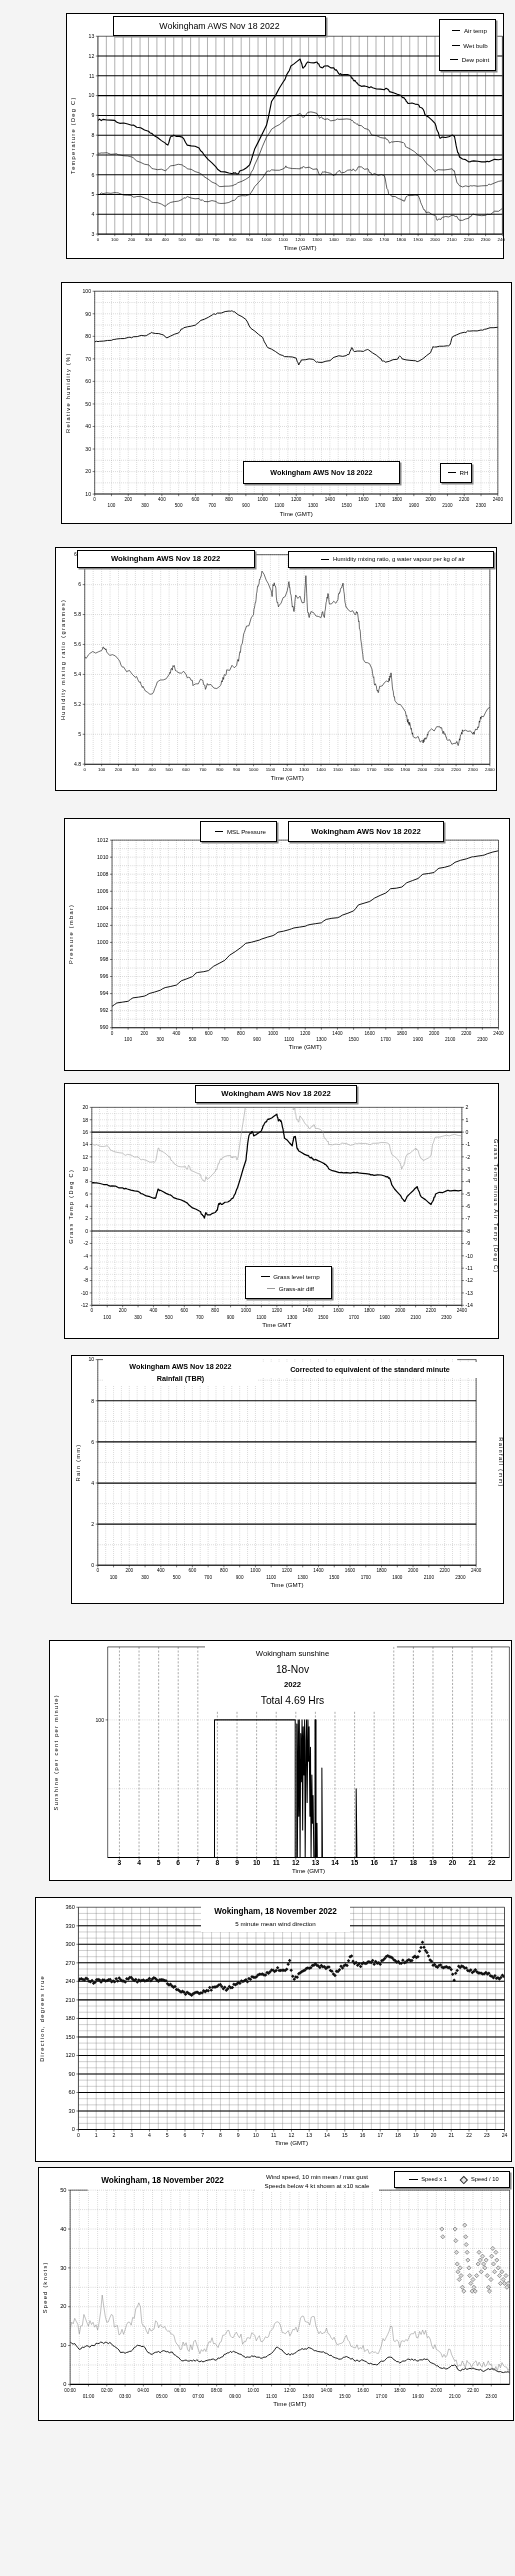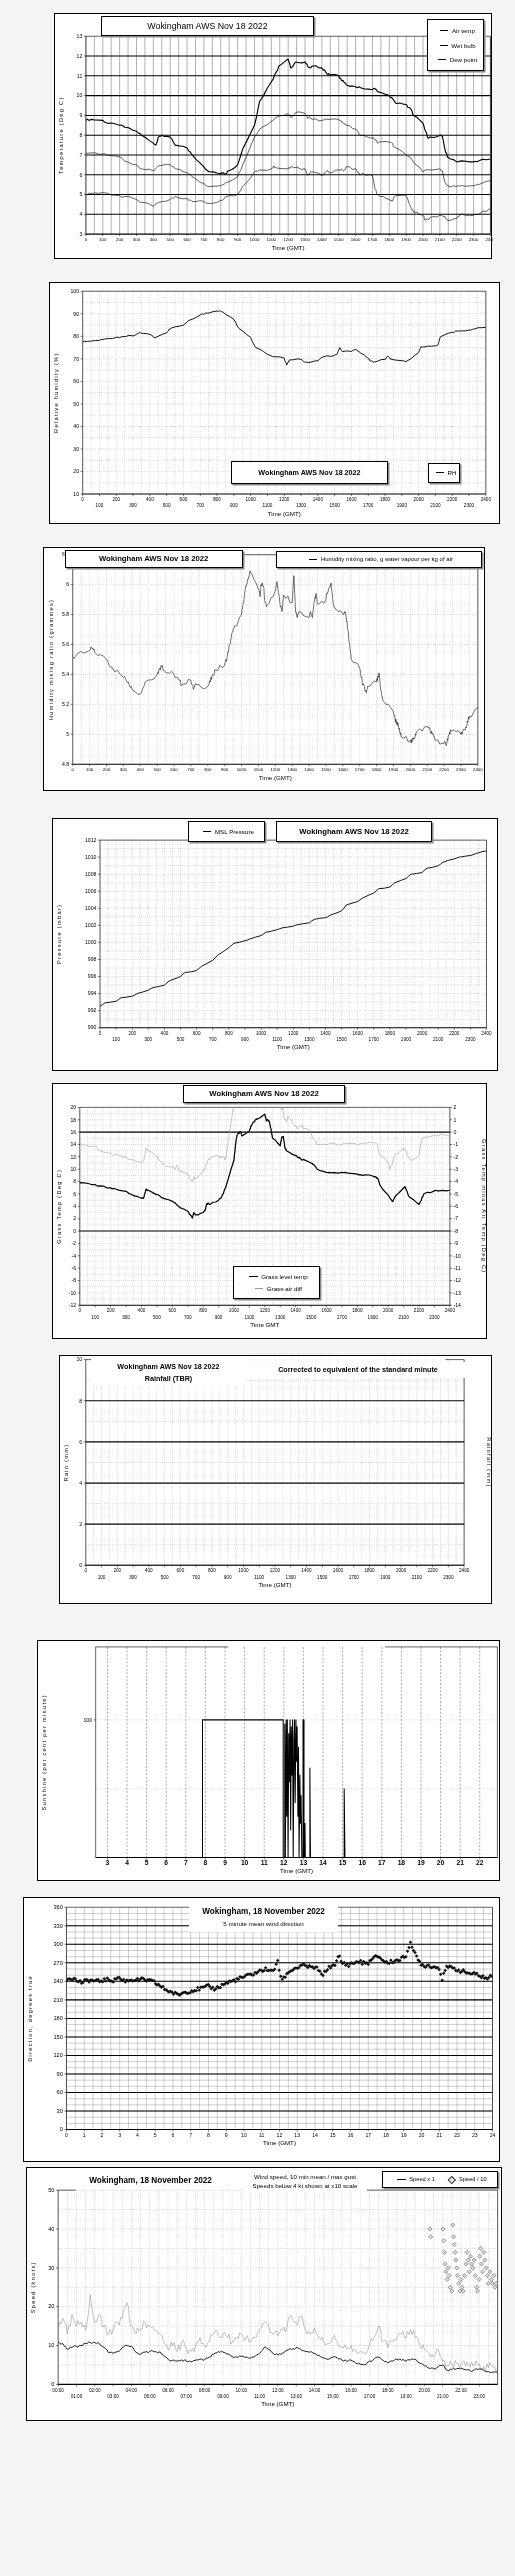--- a/index.html
+++ b/index.html
@@ -1,17 +1,17 @@
 <!DOCTYPE html>
 <html style="font-size:8.2px"><head>
 <meta charset="utf-8">
 <style>
   html,body{margin:0;padding:0;background:#f4f4f4;font-family:"Liberation Sans",sans-serif;}
   #page{position:relative;width:515px;height:2576px;background:#f4f4f4;overflow:hidden;}
-  .chart-box{position:absolute;background:#ffffff;border:0.5px solid #000;box-sizing:border-box;}
+  .chart-box{position:absolute;background:#ffffff;border:0.5px solid #000;box-sizing:border-box;margin-left:12px;}
   .chart-box svg{position:absolute;left:0;top:0;}
   .ovl{position:absolute;background:#fff;box-sizing:border-box;z-index:5;}
   .ovl.bordered{border:0.5px solid #000;}
   .ovl.shadowed{box-shadow:1.5px 1.5px 0 #8a8a8a;}
   .ovl .tline{text-align:center;white-space:nowrap;color:#000;}
   .legend-row{display:flex;align-items:center;white-space:nowrap;color:#000;}
   .samp{display:inline-block;margin:0 3.6px 0 4.1px;}
   .samp.thick{width:8.2px;border-top:1.5px solid #000;}
   .samp.thin{width:8.2px;border-top:0.5px solid #000;}
   .samp.gray{width:8.2px;border-top:1px solid #999;}
@@ -1129,20 +1129,26 @@
           <line x1="857.7560975609757" y1="420" x2="857.7560975609757" y2="424" stroke="#000" stroke-width="1"></line>
           <text x="857.7560975609757" y="434" text-anchor="middle" font-size="13" font-family="Liberation Sans, sans-serif" font-weight="bold" fill="#000">22</text>
           <line x1="112" y1="152.6797385620915" x2="108" y2="152.6797385620915" stroke="#000" stroke-width="1"></line>
           <text x="105" y="156.1797385620915" text-anchor="end" font-size="10" font-family="Liberation Sans, sans-serif" fill="#000">100</text>
           <text x="502" y="450" text-anchor="middle" font-size="12" font-family="Liberation Sans, sans-serif" fill="#000">Time (GMT)</text>
           <text x="16" y="215.5" text-anchor="middle" font-size="11" letter-spacing="2.5" font-family="Liberation Sans, sans-serif" fill="#000" transform="rotate(-90 16 215.5)">Sunshine (per cent per minute)</text>
           <g clip-path="url(#clip6)">
             <path d="M112.0 420.0L319.4 420.0L319.4 152.7L476.1 152.7L476.1 420.0L479.2 420.0L479.2 160.7L480.3 420.0L481.8 152.7L483.0 339.8L484.1 152.7L485.6 420.0L486.8 179.4L487.9 273.0L489.4 152.7L490.6 366.5L491.7 166.0L493.2 259.6L494.4 152.7L495.5 420.0L497.1 192.8L498.2 152.7L499.3 313.1L500.9 152.7L502.0 232.9L503.1 166.0L504.7 339.8L505.8 206.1L506.9 420.0L508.5 259.6L509.6 353.2L510.8 299.7L512.3 420.0L514.6 420.0L514.6 152.7L516.5 152.7L516.5 420.0L518.4 420.0L518.4 353.2L519.1 420.0L527.9 420.0L527.9 246.2L529.0 420.0L594.5 420.0L594.5 286.3L596.0 420.0L892.0 420.0" fill="none" stroke="#000" stroke-width="2" stroke-linejoin="round"></path>
           </g>
         </svg>
+        <div class="ovl" style="left: 155px; top: 3.1px; width: 175px; height: 67px; display: flex; flex-direction: column; justify-content: space-evenly; align-items: center;">
+          <div class="tline" style="font-size: 7.7px; font-weight: normal;">Wokingham sunshine</div>
+          <div class="tline" style="font-size: 10.3px; font-weight: normal;">18-Nov</div>
+          <div class="tline" style="font-size: 7.7px; font-weight: bold;">2022</div>
+          <div class="tline" style="font-size: 10.3px; font-weight: normal;">Total 4.69 Hrs</div>
+        </div>
       </div>
       <div class="chart-box" style="left: 23px; top: 1897px; width: 477px; height: 265px;">
         <svg width="477" height="265" viewBox="0 0 926 515">
           <defs>
             <clipPath id="clip7">
               <rect x="82" y="18" width="828" height="432"></rect>
             </clipPath>
           </defs>
           <line stroke="#666" stroke-width="0.6" x1="82" x2="82" y1="18" y2="450"></line>
           <line stroke="#666" stroke-width="0.6" x1="99.25" x2="99.25" y1="18" y2="450"></line>

